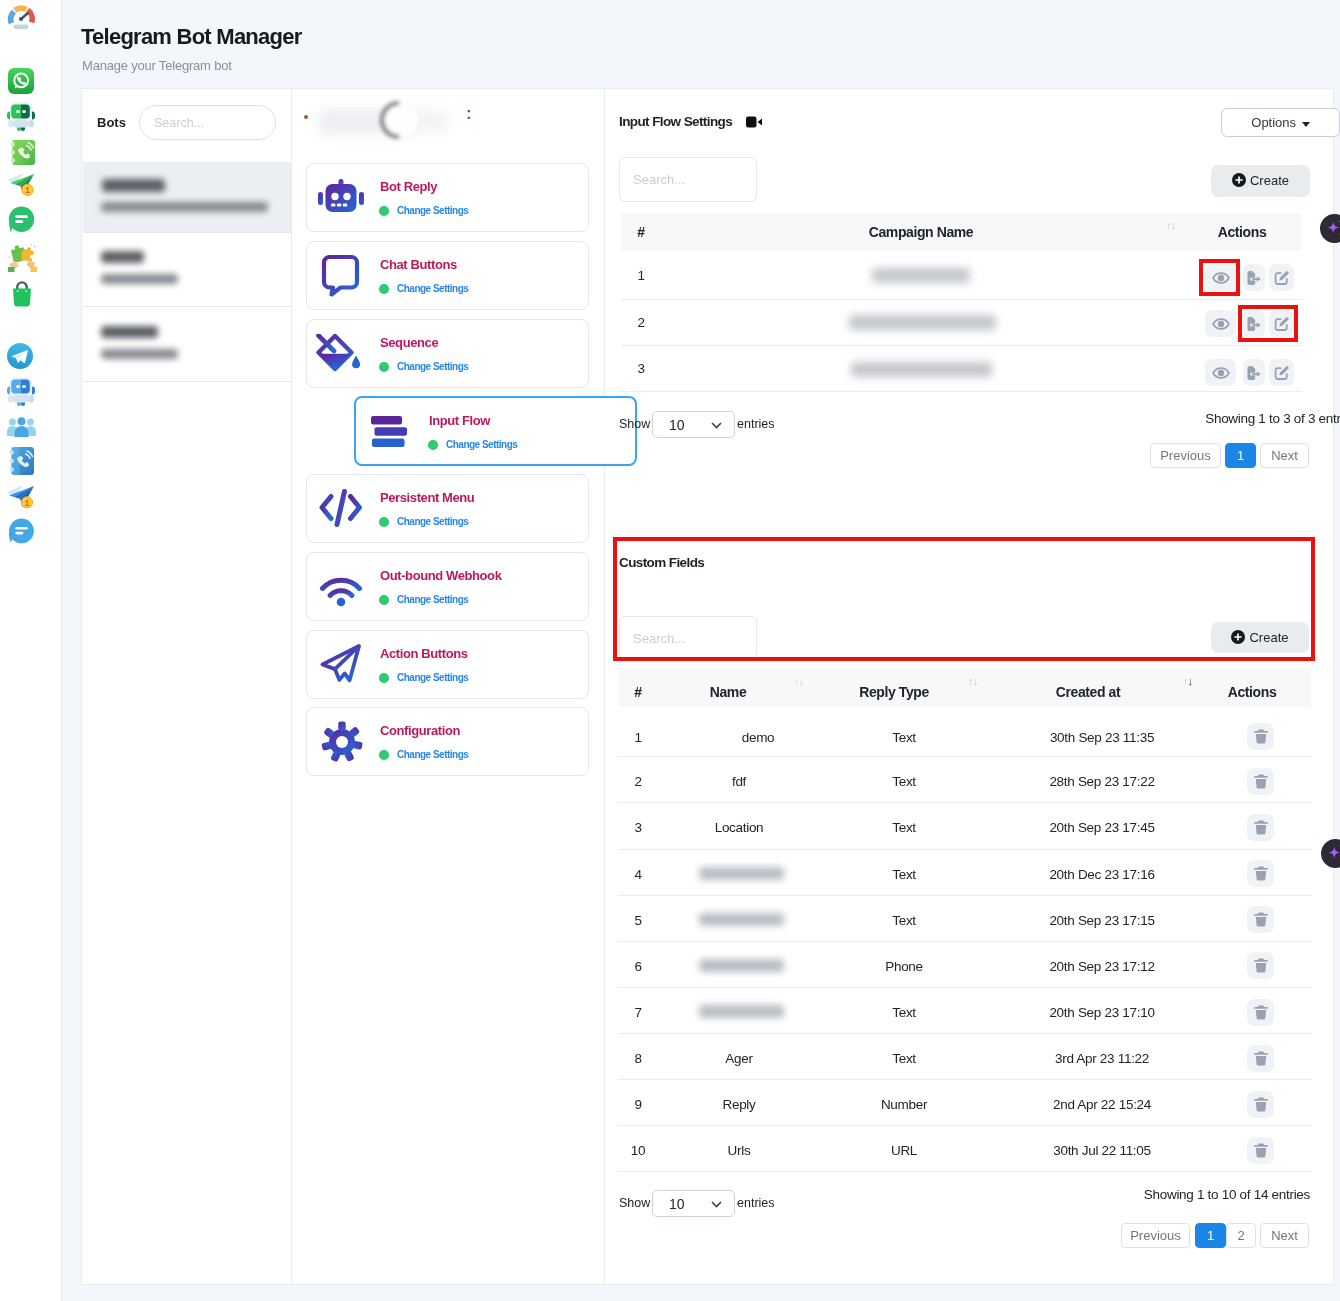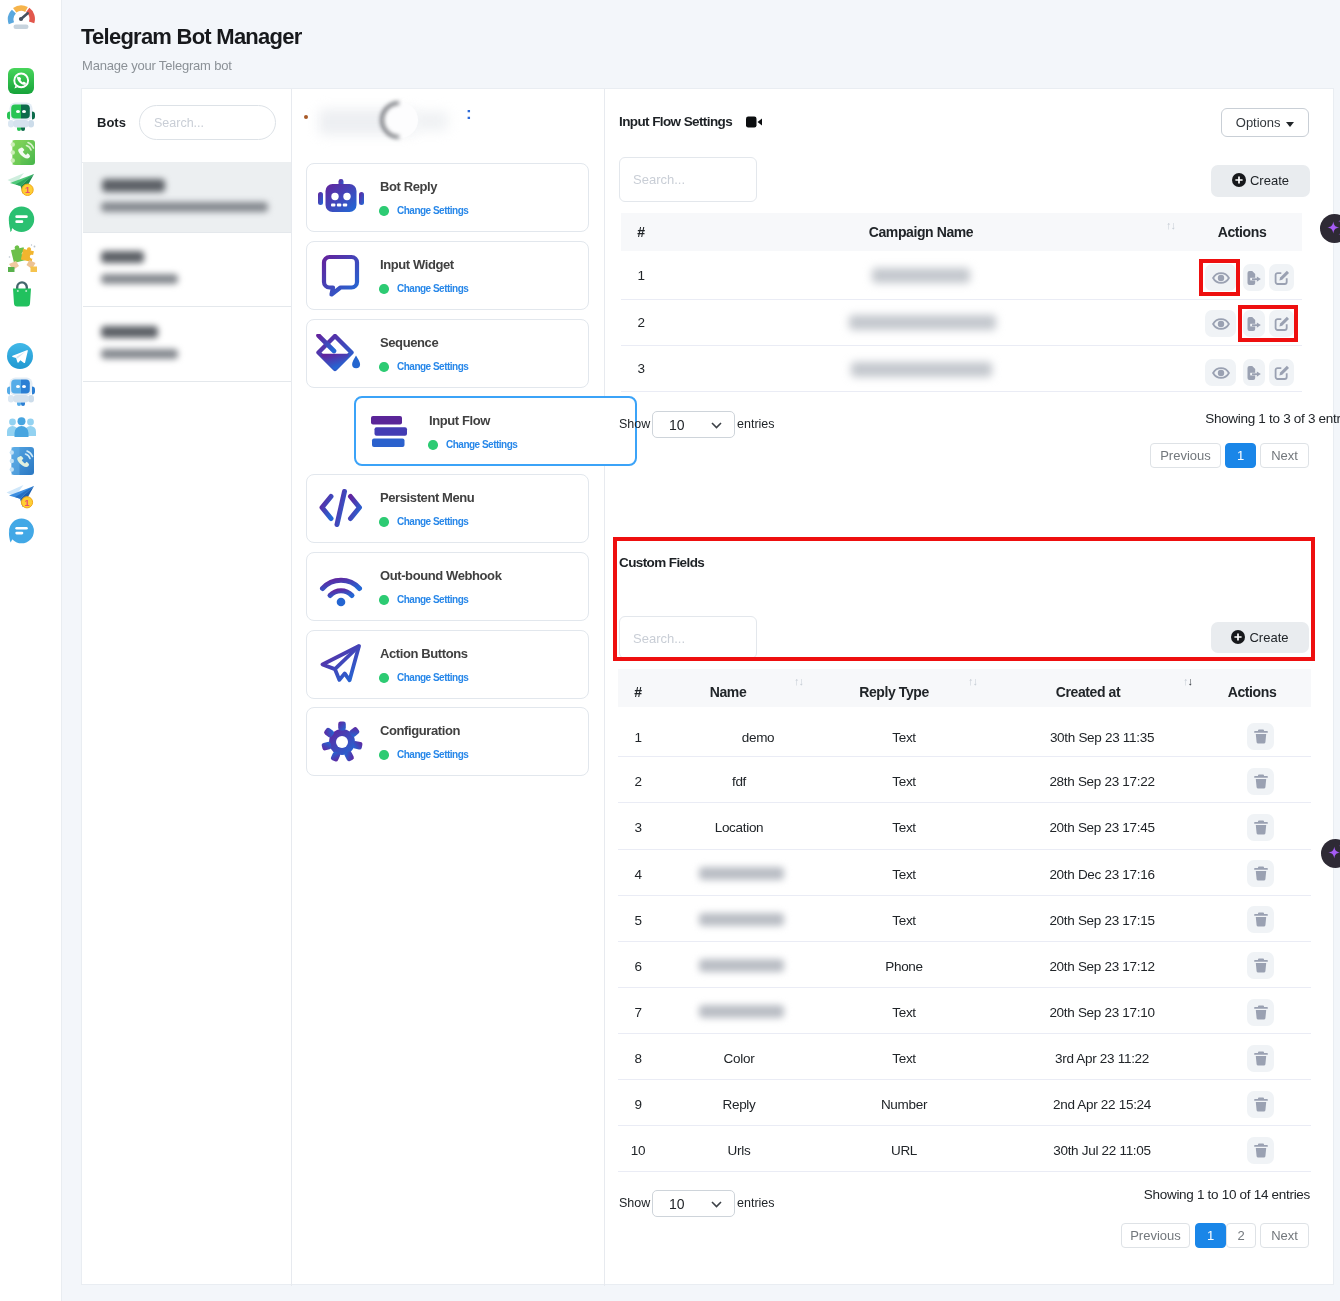--- a/index.html
+++ b/index.html
@@ -18,27 +18,27 @@
 .pill-search { position:absolute; left:57px; top:16px; width:137px; height:35px; border:1px solid #dde2e7; border-radius:18px; background:#fff; }
 .pill-search span, .box-search span { color:#c9ced6; }
 .pill-search span { font-size:12.5px; }
 .box-search span { font-size:13px; }
 .pill-search span { position:absolute; left:14px; top:10px; }
 .bot-row { position:absolute; left:1px; width:208px; border-bottom:1px solid #e4e8ec; }
 .blob { position:absolute; border-radius:4px; }
 
 .card { position:absolute; left:224px; width:283px; height:69px; background:#fff; border:1px solid #e2e7ed; border-radius:8px; }
 .card.sel { border:2px solid #3ba3f8;margin-left:48px; }
-.card .ttl { position:absolute; left:73px; top:15px; font-size:13px; font-weight:bold; color:#404040; letter-spacing:-0.4px; }
+.card .ttl { position:absolute; left:73px; top:15px; font-size:13px; font-weight:bold; color:#be185d; letter-spacing:-0.4px; }
 .card .cs { position:absolute; left:90px; top:41px; font-size:10px; font-weight:bold; color:#2787e9; letter-spacing:-0.5px; }
 .card .dot { position:absolute; left:72px; top:42px; width:9.5px; height:9.5px; border-radius:50%; background:#2dcb73; }
 .card svg.ic { position:absolute; left:11px; }
 
 .sec-title { position:absolute; font-size:13.5px; font-weight:bold; color:#1d2125; letter-spacing:-0.6px; }
-.btn-opt { position:absolute; left:1139px; top:19px; width:88px; height:29px; border:1px solid #c9cfd6; border-radius:6px; background:#fff; font-size:13px; color:#33383d; text-align:center; line-height:27px; }
+.btn-opt { position:absolute; left:1139px; top:19px; width:119px; height:29px; border:1px solid #c9cfd6; border-radius:6px; background:#fff; font-size:13px; color:#33383d; text-align:center; line-height:27px; }
 .box-search { position:absolute; width:138px; height:45px; border:1px solid #e3e7ec; border-radius:6px; background:#fff; }
 .box-search span { position:absolute; left:13px; top:14px; }
 .btn-create { position:absolute; width:99px; height:29px; background:#e9ecef; border-radius:7px; font-size:13px; color:#212529; text-align:center; line-height:29px; }
 .thead { position:absolute; background:#f7f8fa; }
 .th { position:absolute; font-size:14px; font-weight:bold; color:#212529; white-space:nowrap; letter-spacing:-0.4px; }
 .td { position:absolute; font-size:13.5px; color:#212529; white-space:nowrap; letter-spacing:-0.3px; }
 .sort { position:absolute; font-size:11px; color:#c6ccd4; letter-spacing:-1px; }
 .rline { position:absolute; height:1px; background:#eaecf5; }
 .abtn { position:absolute; background:#f0f3f6; border-radius:7px; display:flex; align-items:center; justify-content:center; }
 .abtn svg { position:absolute; }
@@ -257,21 +257,21 @@
           <rect x="24.8" y="24.5" width="4.4" height="3" rx="1" fill="#fff"></rect>
       </svg>
       <div class="ttl">Bot Reply</div>
         <div class="dot"></div>
         <div class="cs">Change Settings</div>
     </div>
     <div class="card" style="top:152px">
       <svg class="ic" style="top:11px;left:13px" width="42" height="44" viewBox="0 0 42 44">
         <path d="M13 34.5 11.5 41.5 20.5 34.5 H31.5 A5.5 5.5 0 0 0 37 29 V9.5 A5.5 5.5 0 0 0 31.5 4 H9.5 A5.5 5.5 0 0 0 4 9.5 V29 A5.5 5.5 0 0 0 9.5 34.5 Z" fill="none" stroke="url(#gpb)" stroke-width="4.2" stroke-linejoin="round"></path>
       </svg>
-      <div class="ttl">Input Widget</div>
+      <div class="ttl">Chat Buttons</div>
         <div class="dot"></div>
         <div class="cs">Change Settings</div>
     </div>
     <div class="card" style="top:230px">
       <svg class="ic" style="top:14px;left:9px" width="46" height="40" viewBox="0 0 46 40">
         <path d="M2.5 18.5 L19 2 L35.5 18.5 L19 35 Z" fill="none" stroke="url(#gpb)" stroke-width="4.4" stroke-linejoin="round"></path>
         <path d="M2.5 1.5 L18 17" stroke="url(#gpb)" stroke-width="4.6" stroke-linecap="round"></path>
         <path d="M7 21.5 H31 L19 33.5 Z" fill="url(#gpb2)" stroke="url(#gpb2)" stroke-width="3.6" stroke-linejoin="round"></path>
         <path d="M40 21.5 c-1.9 3.6-3.9 6.4-3.9 8.8 a4 4 0 0 0 8 0 c0-2.4-2.1-5.2-4.1-8.8z" fill="#2566cf"></path>
       </svg>
@@ -524,21 +524,21 @@
     <div class="blob" style="left:617px;top:916px;width:85px;height:13px;background:#b9bdc4;filter:blur(3.5px)"></div>
     <div class="td" style="left:822px;top:916px;transform:translateX(-50%)">Text</div>
     <div class="td" style="left:1020px;top:916px;transform:translateX(-50%)">20th Sep 23 17:10</div>
     <div class="abtn" style="left:1165px;top:910px;width:27px;height:27px">
         <svg width="14" height="15" viewBox="0 0 14 15">
           <path d="M5 0.5h4a1 1 0 0 1 1 1V2h3a0.9 0.9 0 0 1 0 1.8H1A0.9 0.9 0 0 1 1 2h3v-0.5a1 1 0 0 1 1-1z" fill="#9aa1b2"></path>
           <path d="M1.8 5h10.4l-0.8 8.2a1.6 1.6 0 0 1-1.6 1.4H4.2a1.6 1.6 0 0 1-1.6-1.4z" fill="#9aa1b2"></path>
         </svg>
       </div>
     <div class="td" style="left:556px;top:962px;transform:translateX(-50%)">8</div>
-    <div class="td" style="left:657px;top:962px;transform:translateX(-50%)">Color</div>
+    <div class="td" style="left:657px;top:962px;transform:translateX(-50%)">Ager</div>
     <div class="td" style="left:822px;top:962px;transform:translateX(-50%)">Text</div>
     <div class="td" style="left:1020px;top:962px;transform:translateX(-50%)">3rd Apr 23 11:22</div>
     <div class="abtn" style="left:1165px;top:956px;width:27px;height:27px">
         <svg width="14" height="15" viewBox="0 0 14 15">
           <path d="M5 0.5h4a1 1 0 0 1 1 1V2h3a0.9 0.9 0 0 1 0 1.8H1A0.9 0.9 0 0 1 1 2h3v-0.5a1 1 0 0 1 1-1z" fill="#9aa1b2"></path>
           <path d="M1.8 5h10.4l-0.8 8.2a1.6 1.6 0 0 1-1.6 1.4H4.2a1.6 1.6 0 0 1-1.6-1.4z" fill="#9aa1b2"></path>
         </svg>
       </div>
     <div class="td" style="left:556px;top:1008px;transform:translateX(-50%)">9</div>
     <div class="td" style="left:657px;top:1008px;transform:translateX(-50%)">Reply</div>

